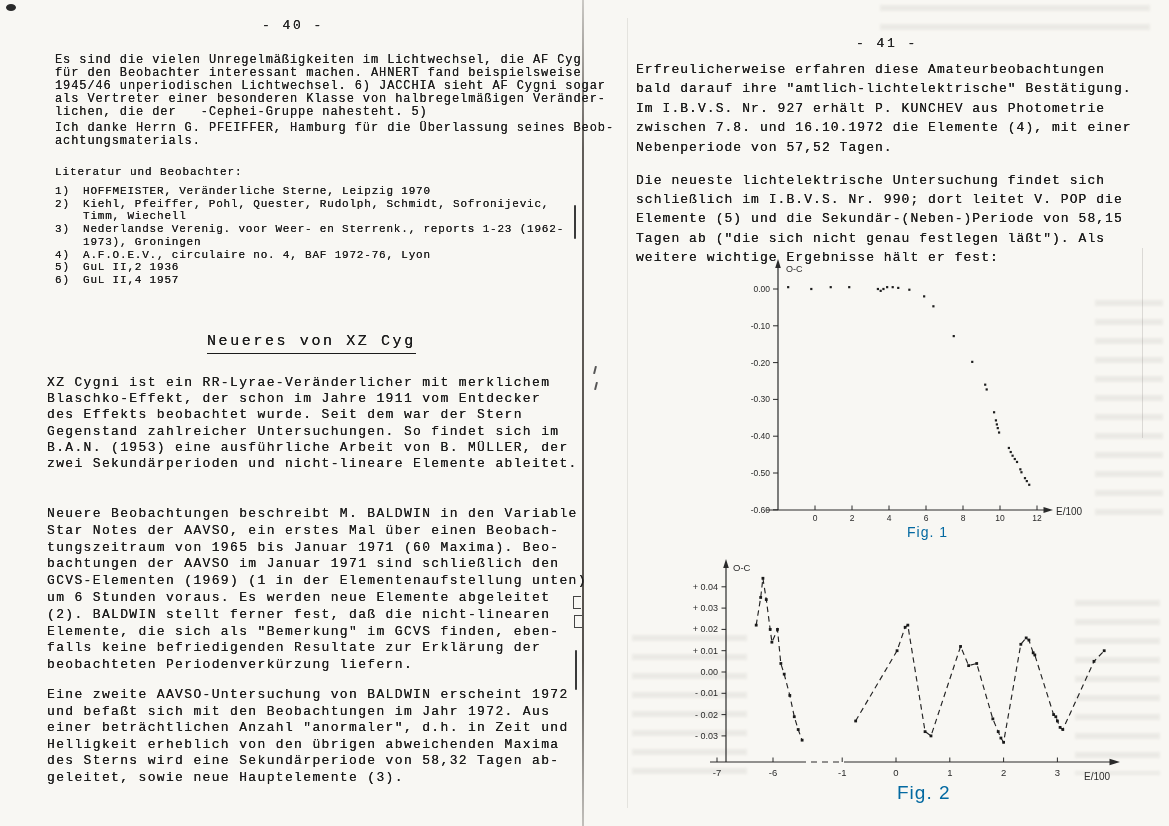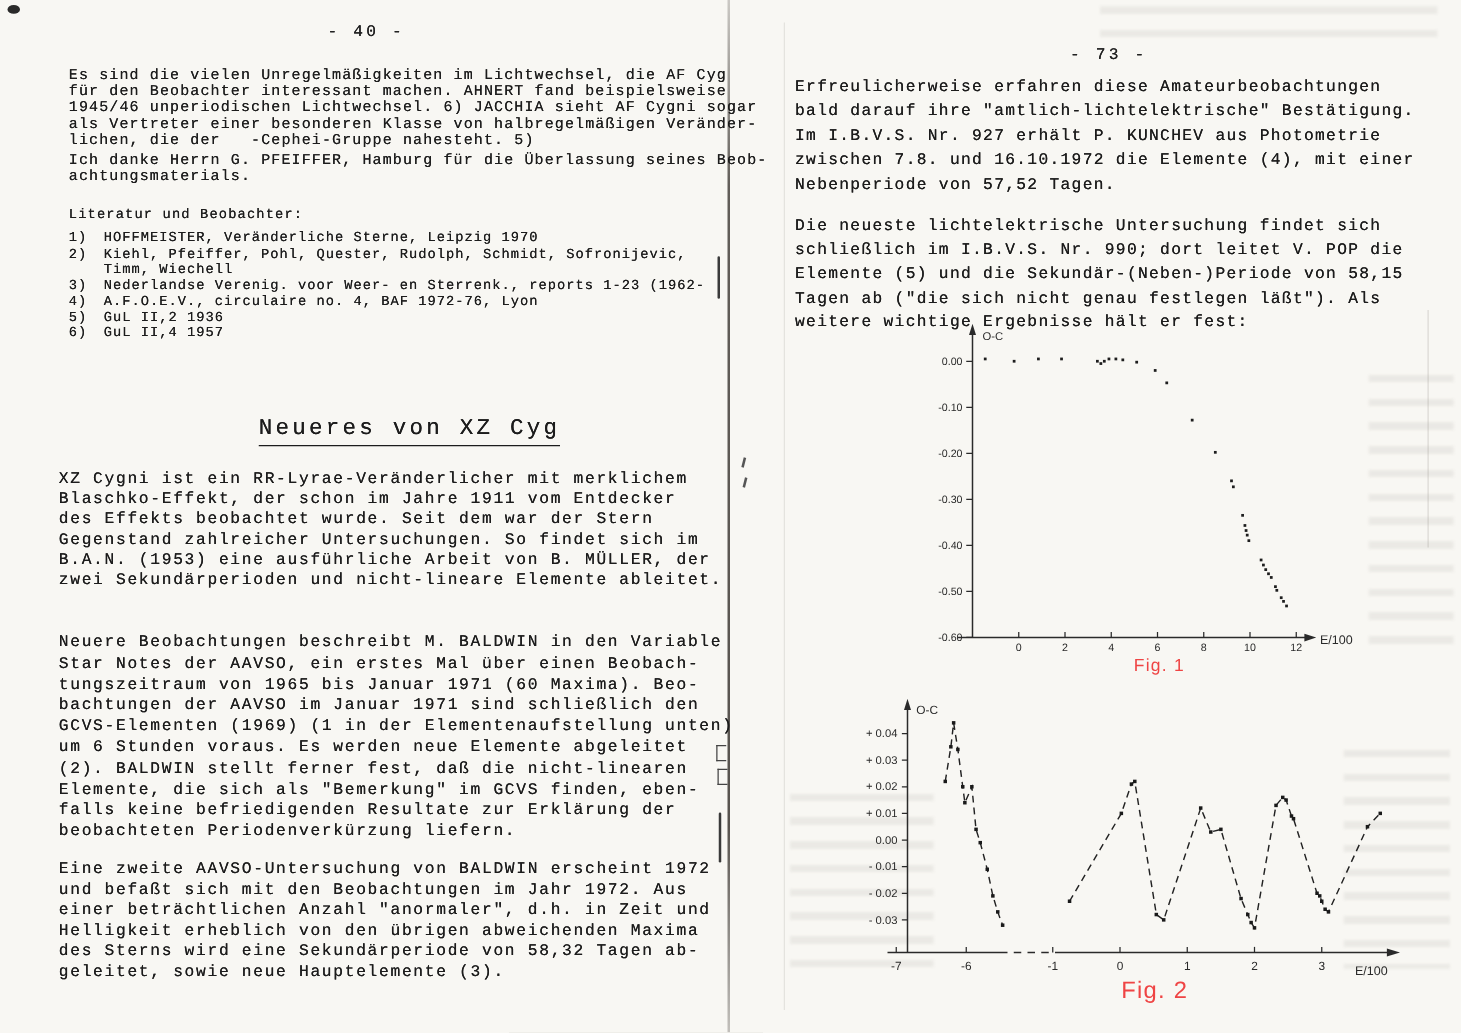--- a/index.html
+++ b/index.html
@@ -14,32 +14,32 @@
   .tblock .tline{white-space:pre;}
   
   .pageno{font-size:13px; letter-spacing:2.5px; color:#222; text-shadow:0 0 .4px #222;}
   .small{font-size:12px; line-height:13.1px; letter-spacing:0.9px; text-shadow:0 0 .4px #2a2a2a;}
   .lit-head{font-size:11px; letter-spacing:0.9px; text-shadow:0 0 .4px #2a2a2a;text-align:right;}
   .lit-list{font-size:11px; letter-spacing:0.8px; text-shadow:0 0 .4px #2a2a2a;}
   .lit-item{display:flex; line-height:12.7px;}
   .lit-item .num{width:28px; flex:0 0 28px;}
   .lit-item .lit-lines{white-space:pre;}
   .sec-head{
-    font-size:18px; letter-spacing:2.6px; text-shadow:0 0 .5px #1c1c1c;
+    font-size:15px; letter-spacing:2.6px; text-shadow:0 0 .5px #1c1c1c;
     border-bottom:1.6px solid #1c1c1c; padding-bottom:3px;
   }
   .body13{font-size:13px; letter-spacing:1.35px; text-shadow:0 0 .45px #222;}
   .lh162 .tline{line-height:16.2px;}
   .lh168 .tline{line-height:16.8px;}
   .lh166 .tline{line-height:16.6px;}
   
   .rbody{font-size:13px; letter-spacing:1.05px; text-shadow:0 0 .5px #1a1a1a;}
   .lh194 .tline{line-height:19.4px;}
   .lh192 .tline{line-height:19.2px;}
-  .caption{font-family:"Liberation Sans","DejaVu Sans",sans-serif; font-size:14px; letter-spacing:1px; color:#ef4444;}
+  .caption{font-family:"Liberation Sans","DejaVu Sans",sans-serif; font-size:14px; letter-spacing:1px; color:#0369a1;}
   
   .gutter{
     left:582px; top:0; width:2.4px; height:826px;
     background:linear-gradient(180deg, rgba(70,64,58,.25), rgba(60,55,50,.8) 18%, rgba(60,55,50,.85) 80%, rgba(70,64,58,.3));
   }
   .page-edge{left:627px; top:18px; width:1px; height:790px; background:rgba(90,85,78,.12);}
   .edge-right{left:1142px; top:248px; width:1px; height:190px; background:rgba(90,85,78,.18);}
   .ghost{
     background:repeating-linear-gradient(180deg, rgba(125,120,112,.14) 0px, rgba(125,120,112,.14) 6px, rgba(0,0,0,0) 6px, rgba(0,0,0,0) 19px);
     filter:blur(1.4px); opacity:.75;
@@ -83,21 +83,21 @@
         <div class="lit-item">
           <span class="num">1)</span>
           <div class="lit-lines"><div>HOFFMEISTER, Veränderliche Sterne, Leipzig 1970</div></div>
         </div>
         <div class="lit-item">
           <span class="num">2)</span>
           <div class="lit-lines"><div>Kiehl, Pfeiffer, Pohl, Quester, Rudolph, Schmidt, Sofronijevic,</div><div>Timm, Wiechell</div></div>
         </div>
         <div class="lit-item">
           <span class="num">3)</span>
-          <div class="lit-lines"><div>Nederlandse Verenig. voor Weer- en Sterrenk., reports 1-23 (1962-</div></div>
+          <div class="lit-lines"><div>Nederlandse Verenig. voor Weer- en Sterrenk., reports 1-23 (1962-</div><div>1973), Groningen</div></div>
         </div>
         <div class="lit-item">
           <span class="num">4)</span>
           <div class="lit-lines"><div>A.F.O.E.V., circulaire no. 4, BAF 1972-76, Lyon</div></div>
         </div>
         <div class="lit-item">
           <span class="num">5)</span>
           <div class="lit-lines"><div>GuL II,2 1936</div></div>
         </div>
         <div class="lit-item">
@@ -109,21 +109,21 @@
     <div class="abs sec-head" style="left:207px; top:333px;">Neueres von XZ Cyg</div>
 
     <div class="abs tblock body13 lh162" style="left:47px; top:375px;"><div class="tline">XZ Cygni ist ein RR-Lyrae-Veränderlicher mit merklichem</div><div class="tline">Blaschko-Effekt, der schon im Jahre 1911 vom Entdecker</div><div class="tline">des Effekts beobachtet wurde. Seit dem war der Stern</div><div class="tline">Gegenstand zahlreicher Untersuchungen. So findet sich im</div><div class="tline">B.A.N. (1953) eine ausführliche Arbeit von B. MÜLLER, der</div><div class="tline">zwei Sekundärperioden und nicht-lineare Elemente ableitet.</div></div>
 
     <div class="abs tblock body13 lh168" style="left:47px; top:506px;"><div class="tline">Neuere Beobachtungen beschreibt M. BALDWIN in den Variable</div><div class="tline">Star Notes der AAVSO, ein erstes Mal über einen Beobach-</div><div class="tline">tungszeitraum von 1965 bis Januar 1971 (60 Maxima). Beo-</div><div class="tline">bachtungen der AAVSO im Januar 1971 sind schließlich den</div><div class="tline">GCVS-Elementen (1969) (1 in der Elementenaufstellung unten)</div><div class="tline">um 6 Stunden voraus. Es werden neue Elemente abgeleitet</div><div class="tline">(2). BALDWIN stellt ferner fest, daß die nicht-linearen</div><div class="tline">Elemente, die sich als "Bemerkung" im GCVS finden, eben-</div><div class="tline">falls keine befriedigenden Resultate zur Erklärung der</div><div class="tline">beobachteten Periodenverkürzung liefern.</div></div>
 
     <div class="abs tblock body13 lh166" style="left:47px; top:687px;"><div class="tline">Eine zweite AAVSO-Untersuchung von BALDWIN erscheint 1972</div><div class="tline">und befaßt sich mit den Beobachtungen im Jahr 1972. Aus</div><div class="tline">einer beträchtlichen Anzahl "anormaler", d.h. in Zeit und</div><div class="tline">Helligkeit erheblich von den übrigen abweichenden Maxima</div><div class="tline">des Sterns wird eine Sekundärperiode von 58,32 Tagen ab-</div><div class="tline">geleitet, sowie neue Hauptelemente (3).</div></div>
   </section>
 
   <section>
-    <div class="abs pageno" style="left:856px; top:36px;">- 73 -</div>
+    <div class="abs pageno" style="left:856px; top:36px;">- 41 -</div>
 
     <div class="abs tblock rbody lh194" style="left:636px; top:60px;"><div class="tline">Erfreulicherweise erfahren diese Amateurbeobachtungen</div><div class="tline">bald darauf ihre "amtlich-lichtelektrische" Bestätigung.</div><div class="tline">Im I.B.V.S. Nr. 927 erhält P. KUNCHEV aus Photometrie</div><div class="tline">zwischen 7.8. und 16.10.1972 die Elemente (4), mit einer</div><div class="tline">Nebenperiode von 57,52 Tagen.</div></div>
 
     <div class="abs tblock rbody lh192" style="left:636px; top:171px;"><div class="tline">Die neueste lichtelektrische Untersuchung findet sich</div><div class="tline">schließlich im I.B.V.S. Nr. 990; dort leitet V. POP die</div><div class="tline">Elemente (5) und die Sekundär-(Neben-)Periode von 58,15</div><div class="tline">Tagen ab ("die sich nicht genau festlegen läßt"). Als</div><div class="tline">weitere wichtige Ergebnisse hält er fest:</div></div>
 
     <svg id="fig1" class="abs" style="left:688px; top:250px;" width="404" height="300" viewBox="688 250 404 300">
         <line x1="778" y1="266" x2="778" y2="510" stroke="#2a2a2a" stroke-width="1.2"></line>
         <polygon points="778,259 775.2,268 780.8,268" fill="#2a2a2a"></polygon>
         <line x1="766" y1="510" x2="1046" y2="510" stroke="#2a2a2a" stroke-width="1.2"></line>
         <polygon points="1053,510 1043.5,506.9 1043.5,513.1" fill="#2a2a2a"></polygon>

